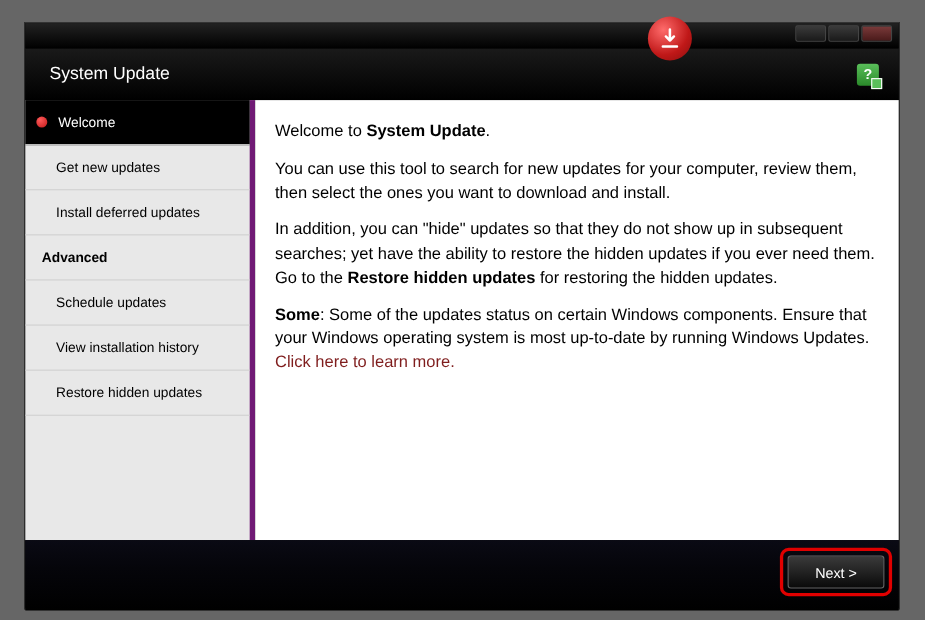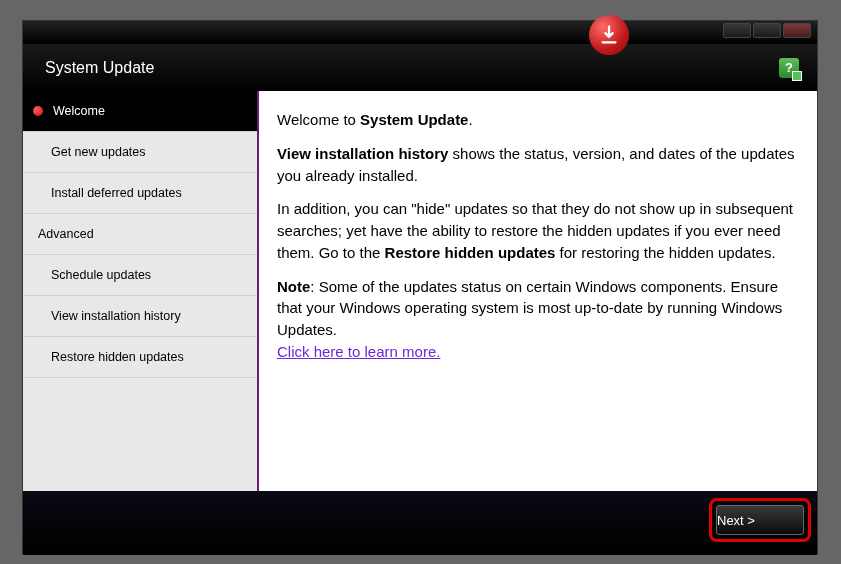--- a/index.html
+++ b/index.html
@@ -91,23 +91,23 @@
   border: 1px solid #fff;
   font-size: 8px;
   line-height: 6px;
   text-align: center;
 }
 .body {
   display: flex;
   height: 400px;
 }
 .sidebar {
-  width: 236px;
+  width: 209px;
   background: #e8e8e8;
-  border-right: 2px solid #701a75;
+  border-right: 5px solid #701a75;
 }
 .sidebar-item {
   padding: 13px 8px 13px 28px;
   font-size: 12.5px;
   color: #000;
   border-bottom: 1px solid #d0d0d0;
   cursor: pointer;
   position: relative;
 }
 .sidebar-item.active {
@@ -122,36 +122,36 @@
   top: 50%;
   transform: translateY(-50%);
   width: 10px;
   height: 10px;
   background: radial-gradient(circle at 35% 30%, #ff5a5a, #c01818);
   border-radius: 50%;
 }
 .sidebar-header {
   padding: 13px 8px 13px 15px;
   font-size: 12.5px;
-  font-weight: normal;
+  font-weight: bold;
   color: #000;
   border-bottom: 1px solid #d0d0d0;
 }
 .content {
   flex: 1;
   background: #fff;
   padding: 18px 18px 10px 18px;
   font-size: 15px;
   line-height: 1.45;
   color: #000;
   overflow: hidden;
 }
 .content p { margin-bottom: 12px; }
 .content b { font-weight: bold; }
-.content a { color: #6d28d9; text-decoration: underline; cursor: pointer; }
+.content a { color: #7f1d1d; cursor: pointer; }
 .footer {
   height: 64px;
   background: linear-gradient(#0a0a14, #05050a 40%, #000);
   position: relative;
 }
 .next-wrap {
   position: absolute;
   right: 6px;
   top: 7px;
   border: 3px solid #e00000;
@@ -161,21 +161,21 @@
 .next-btn {
   width: 88px;
   height: 30px;
   background: linear-gradient(#3a3a3a, #0a0a0a);
   border: 1px solid #666;
   border-radius: 3px;
   color: #fff;
   font-size: 13px;
   display: flex;
   align-items: center;
-  justify-content: flex-start;
+  justify-content: center;
   cursor: pointer;
 }
 </style>
 </head>
 <body>
 
 <div class="window">
 
   <div class="titlebar">
     <div class="titlebar-icon">
@@ -201,23 +201,23 @@
       <div class="sidebar-item"><span>Get new updates</span></div>
       <div class="sidebar-item"><span>Install deferred updates</span></div>
       <div class="sidebar-header"><span>Advanced</span></div>
       <div class="sidebar-item"><span>Schedule updates</span></div>
       <div class="sidebar-item"><span>View installation history</span></div>
       <div class="sidebar-item"><span>Restore hidden updates</span></div>
     </div>
 
     <div class="content">
       <p><span>Welcome to </span><b>System Update</b><span>.</span></p>
-      <p><b>View installation history</b><span> shows the status, version, and dates of the updates you already installed.</span></p>
+      <p>You can use this tool to search for new updates for your computer, review them, then select the ones you want to download and install.</p>
       <p><span>In addition, you can "hide" updates so that they do not show up in subsequent searches; yet have the ability to restore the hidden updates if you ever need them. Go to the </span><b>Restore hidden updates</b><span> for restoring the hidden updates.</span></p>
-      <p><b>Note</b><span>: Some of the updates status on certain Windows components. Ensure that your Windows operating system is most up-to-date by running Windows Updates.</span><br><a>Click here to learn more.</a></p>
+      <p><b>Some</b><span>: Some of the updates status on certain Windows components. Ensure that your Windows operating system is most up-to-date by running Windows Updates.</span><br><a>Click here to learn more.</a></p>
     </div>
   </div>
 
   <div class="footer">
     <div class="next-wrap">
       <div class="next-btn">
           <span>Next &gt;</span>
         </div>
     </div>
   </div>

